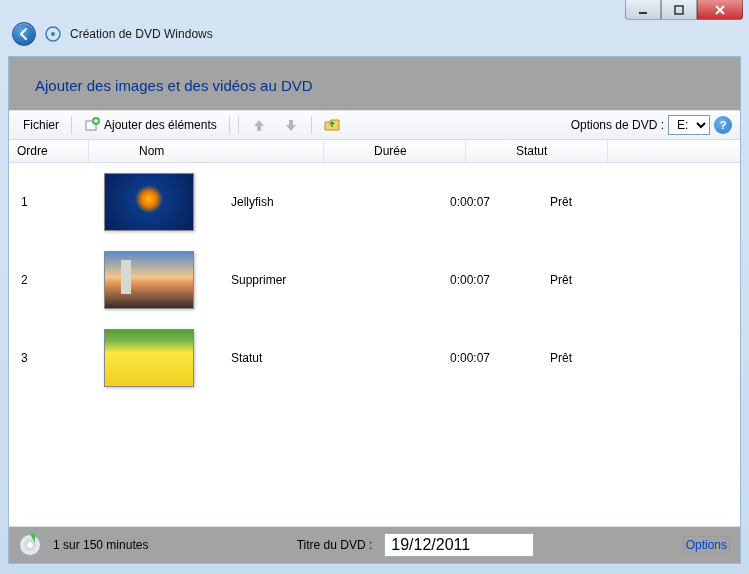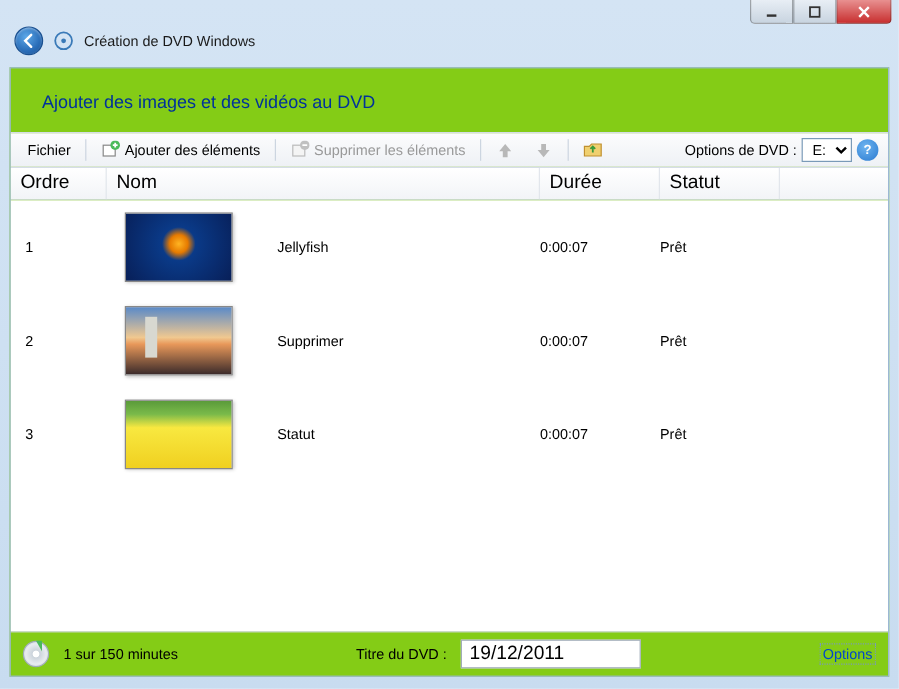--- a/index.html
+++ b/index.html
@@ -54,21 +54,21 @@
 }
 .app-icon {
   width: 18px; height: 18px;
   display: flex;
   align-items: center;
   justify-content: center;
   color: #3a7ab8;
 }
 .dialog {
   margin: 4px 8px 8px 8px;
-  background: #84cc16;
+  background: #a3a3a3;
   border: 1px solid #9bb8d4;
   height: 508px;
   display: flex;
   flex-direction: column;
 }
 .page-title {
   padding: 20px 26px 16px 26px;
   color: #003399;
   font-size: 15px;
   font-weight: normal;
@@ -110,21 +110,22 @@
   align-items: center;
   justify-content: center;
   font-weight: bold;
   font-size: 11px;
   cursor: pointer;
 }
 .list-headers {
   display: flex;
   background: linear-gradient(to bottom, #fff, #f2f4f7);
   border-bottom: 1px solid #d5dde6;
-  font-size: 16px;
+  font-size: 12px;
+  gap: 42px;
 }
 .list-headers > div {
   padding: 4px 8px;
   border-right: 1px solid #e2e6ec;
 }
 .col-ordre { width: 80px; }
 .col-nom { flex: 1; }
 .col-duree { width: 100px; }
 .col-statut { width: 100px; }
 .col-end { width: 90px; border-right: none !important; }
@@ -247,30 +248,20 @@
       <span class="icon16">
         <svg width="16" height="16" viewBox="0 0 16 16">
             <rect x="2" y="4" width="10" height="9" fill="#fff" stroke="#888"></rect>
             <circle cx="12" cy="4" r="4" fill="#4aba5a"></circle>
             <path d="M12 2 v4 M10 4 h4" stroke="#fff" stroke-width="1.5"></path>
           </svg>
       </span>
       <span>Ajouter des éléments</span>
     </div>
     <div class="sep"></div>
-    <div class="btn disabled">
-      <span class="icon16">
-        <svg width="16" height="16" viewBox="0 0 16 16">
-            <rect x="2" y="4" width="10" height="9" fill="#f4f4f4" stroke="#bbb"></rect>
-            <circle cx="12" cy="4" r="4" fill="#c0c0c0"></circle>
-            <path d="M10 4 h4" stroke="#fff" stroke-width="1.5"></path>
-          </svg>
-      </span>
-      <span>Supprimer les éléments</span>
-    </div>
     <div class="sep"></div>
     <div class="btn disabled">
       <span class="icon16">
         <svg width="16" height="16" viewBox="0 0 16 16">
             <path d="M8 3 L13 9 L10 9 L10 14 L6 14 L6 9 L3 9 Z" fill="#b8b8b8"></path>
           </svg>
       </span>
     </div>
     <div class="btn disabled">
       <span class="icon16">

